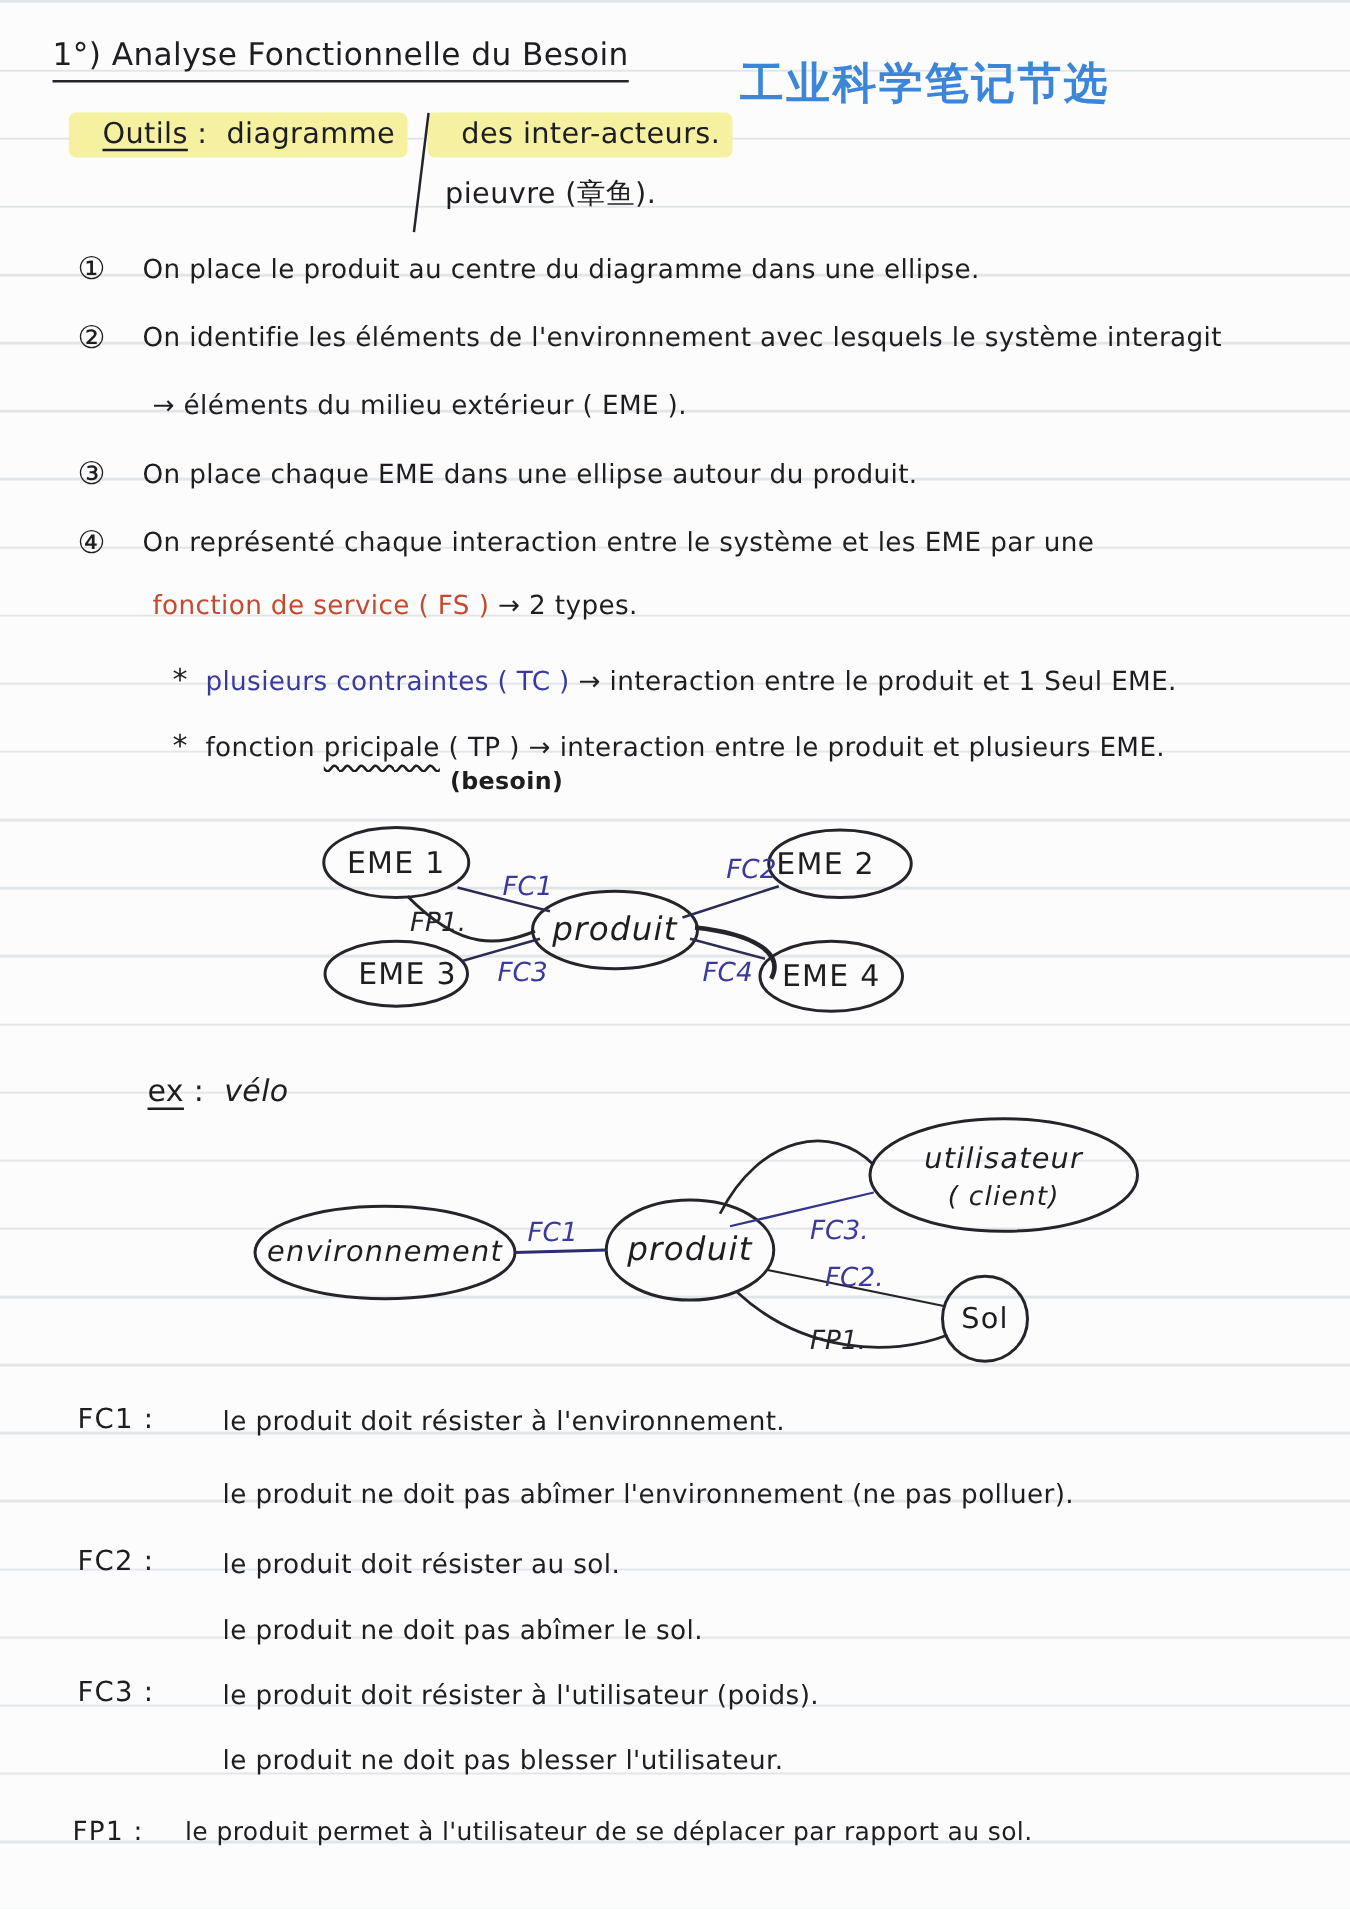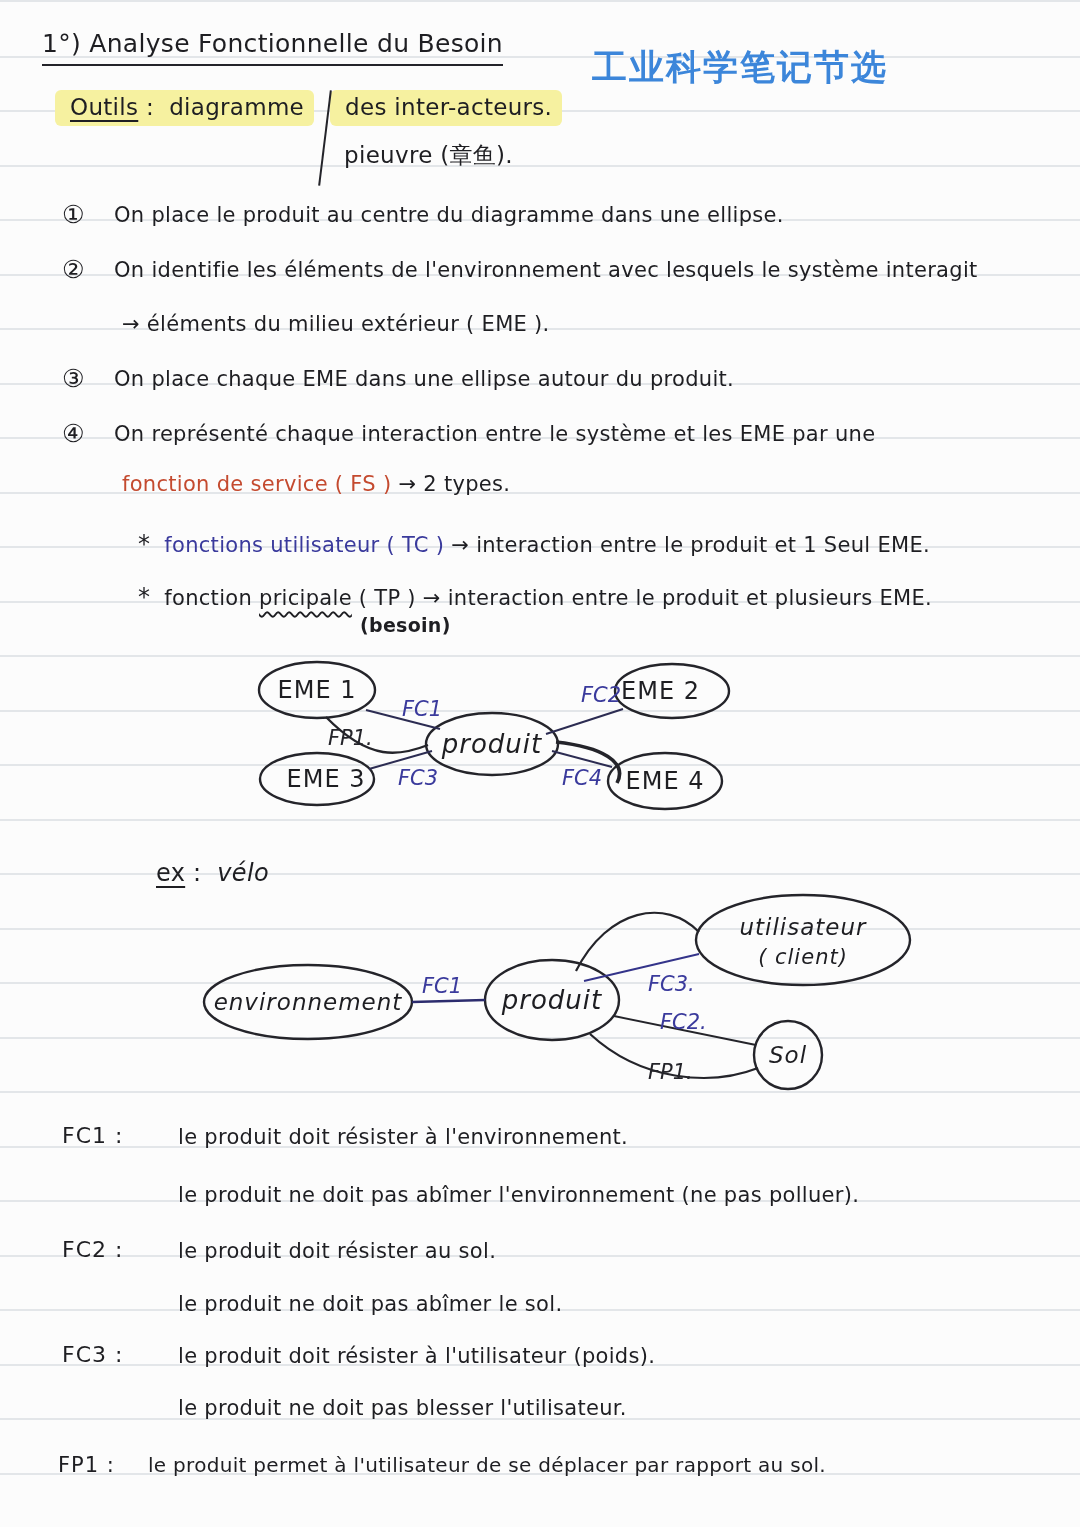--- a/index.html
+++ b/index.html
@@ -15,21 +15,21 @@
     overflow:hidden;
     font-family:"DejaVu Sans", sans-serif;
     color:#1e1e22;
   }
   .t{position:absolute;white-space:nowrap;font-size:21px;line-height:1.25;}
   .hand{letter-spacing:0.3px;}
   .title{font-size:25px;border-bottom:2px solid #24242a;padding-bottom:5px;}
   .watermark{font-size:35px;font-weight:700;letter-spacing:2px;}
   .ul{text-decoration:underline;text-underline-offset:5px;}
   .wavy{text-decoration:underline wavy;text-decoration-thickness:1.5px;text-underline-offset:6px;}
-  .hl{border-radius:6px;padding:3px 10px 4px 15px;}
+  .hl{border-radius:6px;padding:3px 10px 4px 27px;}
   .num{font-size:25px;}
   .bullet{font-size:24px;margin-right:14px;}
   .dlabel{position:absolute;text-align:center;font-size:24px;letter-spacing:1px;}
   .elabel{position:absolute;font-size:21px;font-style:italic;}
   .diag{position:absolute;}
   .diag svg{position:absolute;left:0;top:0;}
   .fslabel{font-size:22px;letter-spacing:1px;}
 </style>
 </head>
 <body>
@@ -60,21 +60,21 @@
   <div class="t num" style="left:62px;top:363px;">③</div>
   <div class="t hand" style="left:114px;top:366px;">On place chaque EME dans une ellipse autour du produit.</div>
 
   <div class="t num" style="left:62px;top:418px;">④</div>
   <div class="t hand" style="left:114px;top:421px;">On représenté chaque interaction entre le système et les EME par une</div>
   <div class="t hand" style="left:122px;top:471px;">
     <span style="color:#c44a2f;">fonction de service ( FS )</span><span> →  2 types.</span>
   </div>
 
   <div class="t hand" style="left:138px;top:529px;">
-    <span class="bullet">*</span><span style="color:#3a3a9c;">fonctions utilisateur ( TC )</span><span> →  interaction entre le produit et 1 Seul EME.</span>
+    <span class="bullet">*</span><span style="color:#3a3a9c;">plusieurs contraintes ( TC )</span><span> →  interaction entre le produit et 1 Seul EME.</span>
   </div>
   <div class="t hand" style="left:138px;top:582px;">
     <span class="bullet">*</span><span>fonction </span><span class="wavy">pricipale</span><span> ( TP )</span><span> →  interaction entre le produit et plusieurs EME.</span>
   </div>
   <div class="t hand" style="left:360px;top:614px;font-size:19px;font-weight:bold;">(besoin)</div>
 
   <div class="diag" style="left:232px;top:650px;width:560px;height:175px;">
     <svg width="560" height="175" viewBox="0 0 560 175">
       <ellipse cx="85" cy="40" rx="58" ry="28" fill="none" stroke="#24242a" stroke-width="2.4"></ellipse>
       <ellipse cx="440" cy="41" rx="57" ry="27" fill="none" stroke="#24242a" stroke-width="2.4"></ellipse>
@@ -93,41 +93,41 @@
     <div class="dlabel hand" style="left:194px;top:79px;width:132px;font-size:26px;font-style:italic;">produit</div>
     <div class="dlabel hand" style="left:28px;top:115px;width:132px;">EME 3</div>
     <div class="dlabel hand" style="left:376px;top:117px;width:114px;">EME 4</div>
     <div class="elabel" style="left:170px;top:47px;color:#3a3a9c;">FC1</div>
     <div class="elabel" style="left:322px;top:33px;color:#3a3a9c;margin-left:27px;">FC2</div>
     <div class="elabel" style="left:96px;top:76px;color:#24242a;">FP1.</div>
     <div class="elabel" style="left:166px;top:116px;color:#3a3a9c;">FC3</div>
     <div class="elabel" style="left:330px;top:116px;color:#3a3a9c;">FC4</div>
   </div>
 
-  <div class="t hand" style="left:118px;top:858px;font-size:24px;margin-left:38px;">
+  <div class="t hand" style="left:118px;top:858px;font-size:24px;">
     <span class="ul">ex</span><span> :</span>&nbsp;&nbsp;<span style="font-style:italic;">vélo</span>
   </div>
 
   <div class="diag" style="left:150px;top:892px;width:820px;height:215px;">
     <svg width="820" height="215" viewBox="0 0 820 215">
       <ellipse cx="158" cy="110" rx="104" ry="37" fill="none" stroke="#24242a" stroke-width="2.4"></ellipse>
       <ellipse cx="402" cy="108" rx="67" ry="40" fill="none" stroke="#24242a" stroke-width="2.4"></ellipse>
       <ellipse cx="653" cy="48" rx="107" ry="45" fill="none" stroke="#24242a" stroke-width="2.4"></ellipse>
       <circle cx="638" cy="163" r="34" fill="none" stroke="#24242a" stroke-width="2.4"></circle>
       <path d="M262,110 L335,108" stroke="#2c2c6e" stroke-width="2.6" fill="none"></path>
       <path d="M426,79 C458,16 516,6 549,40" stroke="#24242a" stroke-width="2.2" fill="none"></path>
       <path d="M434,89 L549,62" stroke="#34348a" stroke-width="1.8" fill="none"></path>
       <path d="M464,124 L606,153" stroke="#24242a" stroke-width="1.8" fill="none"></path>
       <path d="M440,142 C492,190 562,194 608,176" stroke="#24242a" stroke-width="2.2" fill="none"></path>
     </svg>
     <div class="dlabel hand" style="left:54px;top:97px;width:208px;font-size:23px;font-style:italic;">environnement</div>
     <div class="dlabel hand" style="left:335px;top:93px;width:134px;font-size:26px;font-style:italic;">produit</div>
     <div class="dlabel hand" style="left:546px;top:22px;width:214px;font-size:23px;font-style:italic;">utilisateur</div>
     <div class="dlabel hand" style="left:546px;top:53px;width:214px;font-size:21px;font-style:italic;">( client)</div>
-    <div class="dlabel hand" style="left:604px;top:150px;width:68px;font-size:23px;font-style:italic;">Sol</div>
+    <div class="dlabel hand" style="left:604px;top:150px;width:68px;font-size:23px;">Sol</div>
     <div class="elabel" style="left:272px;top:82px;color:#3a3a9c;">FC1</div>
     <div class="elabel" style="left:498px;top:80px;color:#3a3a9c;">FC3.</div>
     <div class="elabel" style="left:510px;top:118px;color:#3a3a9c;">FC2.</div>
     <div class="elabel" style="left:498px;top:168px;color:#24242a;">FP1.</div>
   </div>
 
   <div class="t hand fslabel" style="left:62px;top:1122px;">FC1 :</div>
   <div class="t hand" style="left:178px;top:1124px;">le produit doit résister à l'environnement.</div>
   <div class="t hand" style="left:178px;top:1182px;">le produit ne doit pas abîmer l'environnement (ne pas polluer).</div>
 

